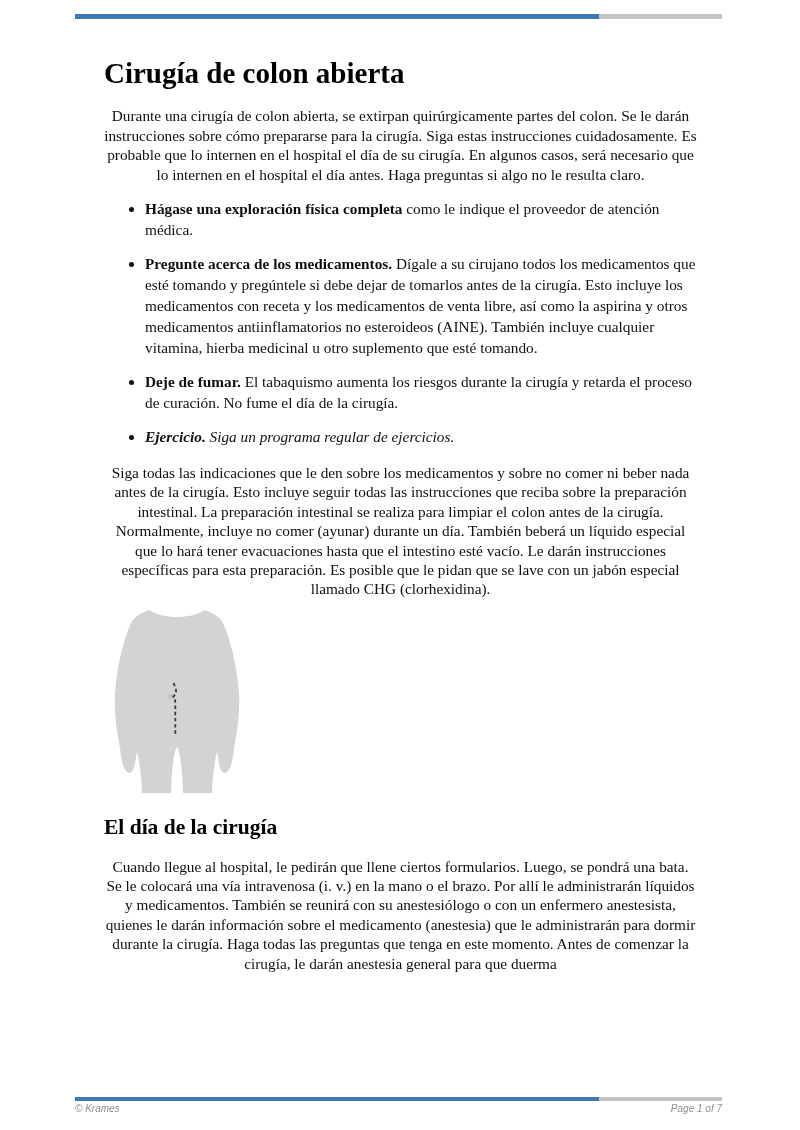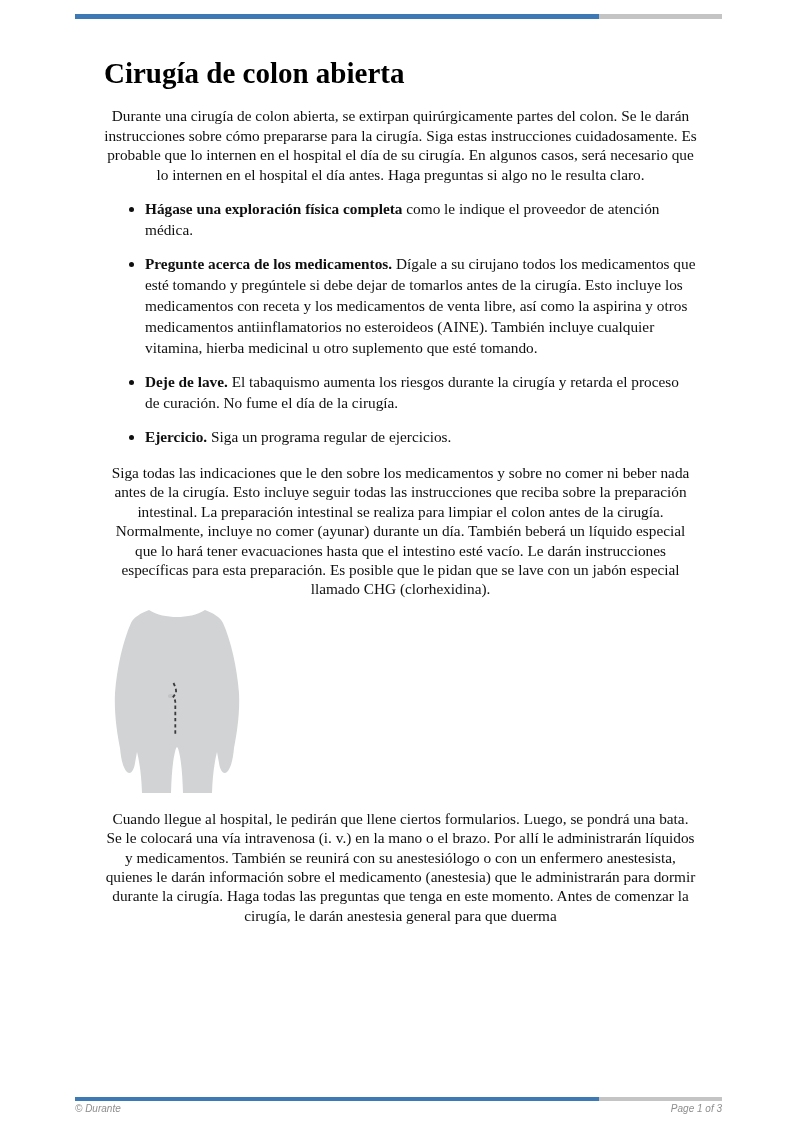--- a/index.html
+++ b/index.html
@@ -61,21 +61,21 @@
   ul.bullets{
     margin-top:14px;
     padding-left:41px;
     list-style:disc outside;
   }
   ul.bullets li{
     font-size:15.3px;
     line-height:21px;
     margin-bottom:13px;
   }
-  ul.bullets li:last-child{margin-bottom:0;}
+  ul.bullets li:last-child{margin-bottom:0;font-style:italic;}
   ul.bullets li b{font-weight:bold;}
   figure.body-figure{
     margin:8px 0 0 3px;
     width:140px;
     height:186px;
   }
   .silhouette-path{fill:var(--silhouette);}
   .navel-spot{fill:#c3c4c6;}
   .incision-path{
     fill:none;
@@ -111,21 +111,21 @@
 
     <h1>Cirugía de colon abierta</h1>
 
     <p>Durante una cirugía de colon abierta, se extirpan quirúrgicamente partes del colon. Se le darán instrucciones sobre cómo prepararse para la cirugía. Siga estas instrucciones cuidadosamente. Es probable que lo internen en el hospital el día de su cirugía. En algunos casos, será necesario que lo internen en el hospital el día antes. Haga preguntas si algo no le resulta claro.</p>
 
 
 
     <ul class="bullets">
       <li><b>Hágase una exploración física completa</b> <span>como le indique el proveedor de atención médica.</span></li>
       <li><b>Pregunte acerca de los medicamentos.</b> <span>Dígale a su cirujano todos los medicamentos que esté tomando y pregúntele si debe dejar de tomarlos antes de la cirugía. Esto incluye los medicamentos con receta y los medicamentos de venta libre, así como la aspirina y otros medicamentos antiinflamatorios no esteroideos (AINE). También incluye cualquier vitamina, hierba medicinal u otro suplemento que esté tomando.</span></li>
-      <li><b>Deje de lave.</b> <span>El tabaquismo aumenta los riesgos durante la cirugía y retarda el proceso de curación. No fume el día de la cirugía.</span></li>
+      <li><b>Deje de fumar.</b> <span>El tabaquismo aumenta los riesgos durante la cirugía y retarda el proceso de curación. No fume el día de la cirugía.</span></li>
       <li><b>Ejercicio.</b> <span>Siga un programa regular de ejercicios.</span></li>
     </ul>
 
 
     <p>Siga todas las indicaciones que le den sobre los medicamentos y sobre no comer ni beber nada antes de la cirugía. Esto incluye seguir todas las instrucciones que reciba sobre la preparación intestinal. La preparación intestinal se realiza para limpiar el colon antes de la cirugía. Normalmente, incluye no comer (ayunar) durante un día. También beberá un líquido especial que lo hará tener evacuaciones hasta que el intestino esté vacío. Le darán instrucciones específicas para esta preparación. Es posible que le pidan que se lave con un jabón especial llamado CHG (clorhexidina).</p>
 
     <figure class="body-figure">
       <svg width="140" height="186" viewBox="0 0 140 186" aria-hidden="true">
         <path class="silhouette-path" d="
           M 42 3
@@ -155,28 +155,29 @@
         <ellipse class="navel-spot" cx="64" cy="89" rx="3.2" ry="2"></ellipse>
         <path class="incision-path" d="
           M 66.5 76
           C 68.2 79.5 69.5 83 69 86
           L 65.8 90.5
           C 67.5 91.8 68.3 93.2 68.3 95
           L 68.3 128"></path>
       </svg>
     </figure>
 
+    <h2>El día de la cirugía</h2>
 
     <p>Cuando llegue al hospital, le pedirán que llene ciertos formularios. Luego, se pondrá una bata. Se le colocará una vía intravenosa (i. v.) en la mano o el brazo. Por allí le administrarán líquidos y medicamentos. También se reunirá con su anestesiólogo o con un enfermero anestesista, quienes le darán información sobre el medicamento (anestesia) que le administrarán para dormir durante la cirugía. Haga todas las preguntas que tenga en este momento. Antes de comenzar la cirugía, le darán anestesia general para que duerma</p>
 
   </main>
 
   <div class="rule rule-bottom">
     <div class="rule-blue"></div>
     <div class="rule-gray"></div>
   </div>
 
   <div class="footer-text">
-    <span>© Durante</span>
-    <span>Page 1 of 3</span>
+    <span>© Krames</span>
+    <span>Page 1 of 7</span>
   </div>
 
 </div>
 
 </body></html>

